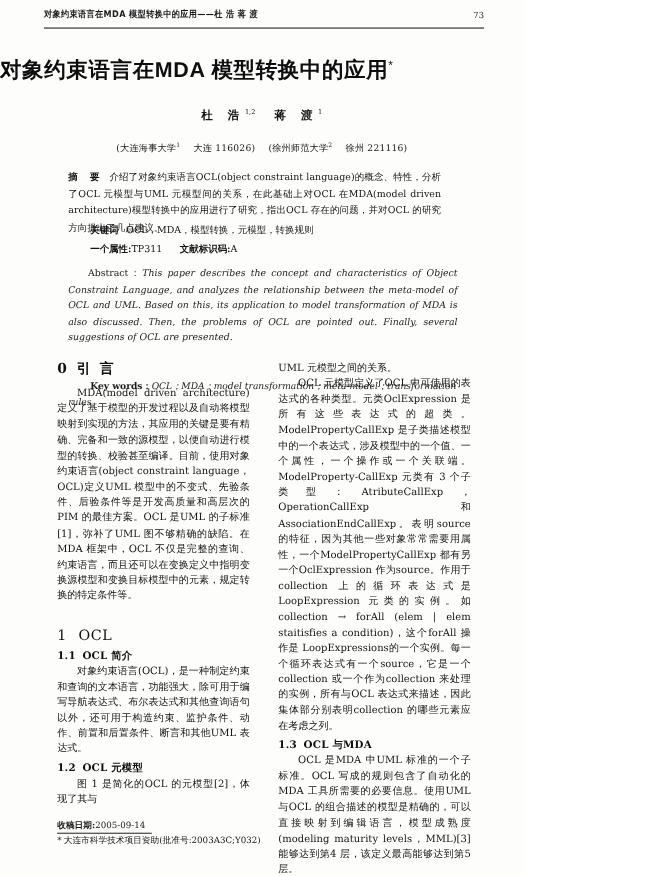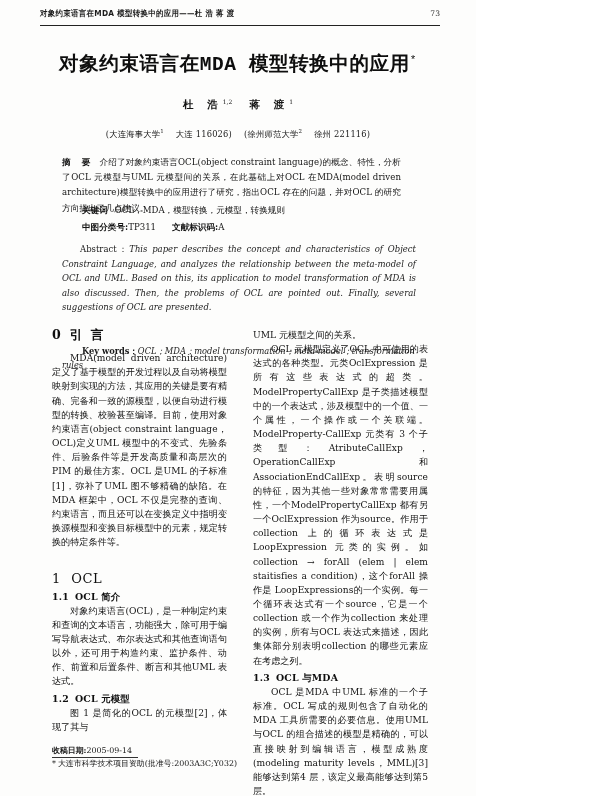--- a/index.html
+++ b/index.html
@@ -63,26 +63,26 @@
     height: 1px;
     background: #222;
   }
 
   
   .title {
     position: absolute;
     left: 0;
     right: 0;
     top: 50px;
-    text-align: center;
+    text-align: left;
     font-size: 19.5px;
     font-weight: bold;
     letter-spacing: 0.6px;
     color: #0e0e0e;
-    font-family: Liberation Mono, monospace;
+    font-family: Liberation Sans, sans-serif;
   }
   .title .star { font-size: 11px; vertical-align: super; font-weight: normal; }
 
   .authors {
     position: absolute;
     left: 0; right: 0;
     top: 98px;
     text-align: center;
     font-size: 10.5px;
     font-weight: bold;
@@ -269,21 +269,21 @@
 
   <div class="abs-cn">
     <span class="lbl">摘  要</span><span>介绍了对象约束语言OCL(object constraint language)的概念、特性，分析了OCL 元模型与UML 元模型间的关系，在此基础上对OCL 在MDA(model driven architecture)模型转换中的应用进行了研究，指出OCL 存在的问题，并对OCL 的研究方向提出了几点建议。</span>
   </div>
 
   <div class="kw-cn">
     <span class="lbl">关键词</span><span>OCL，MDA，模型转换，元模型，转换规则</span>
   </div>
 
   <div class="clc">
-    <span class="lbl">中图分类号:</span><span>TP311</span><span class="gap"></span><span class="lbl">文献标识码:</span><span>A</span>
+    <span class="lbl">一个属性:</span><span>TP311</span><span class="gap"></span><span class="lbl">文献标识码:</span><span>A</span>
   </div>
 
   <div class="abs-en">
     <span class="lbl">Abstract：</span><span>This paper describes the concept and characteristics of Object Constraint Language, and analyzes the relationship between the meta-model of OCL and UML. Based on this, its application to model transformation of MDA is also discussed. Then, the problems of OCL are pointed out. Finally, several suggestions of OCL are presented.</span>
   </div>
 
   <div class="kw-en">
     <span class="lbl">Key words：</span><span>OCL；MDA；model transformation；meta-model；transformation rules</span>
   </div>
 

